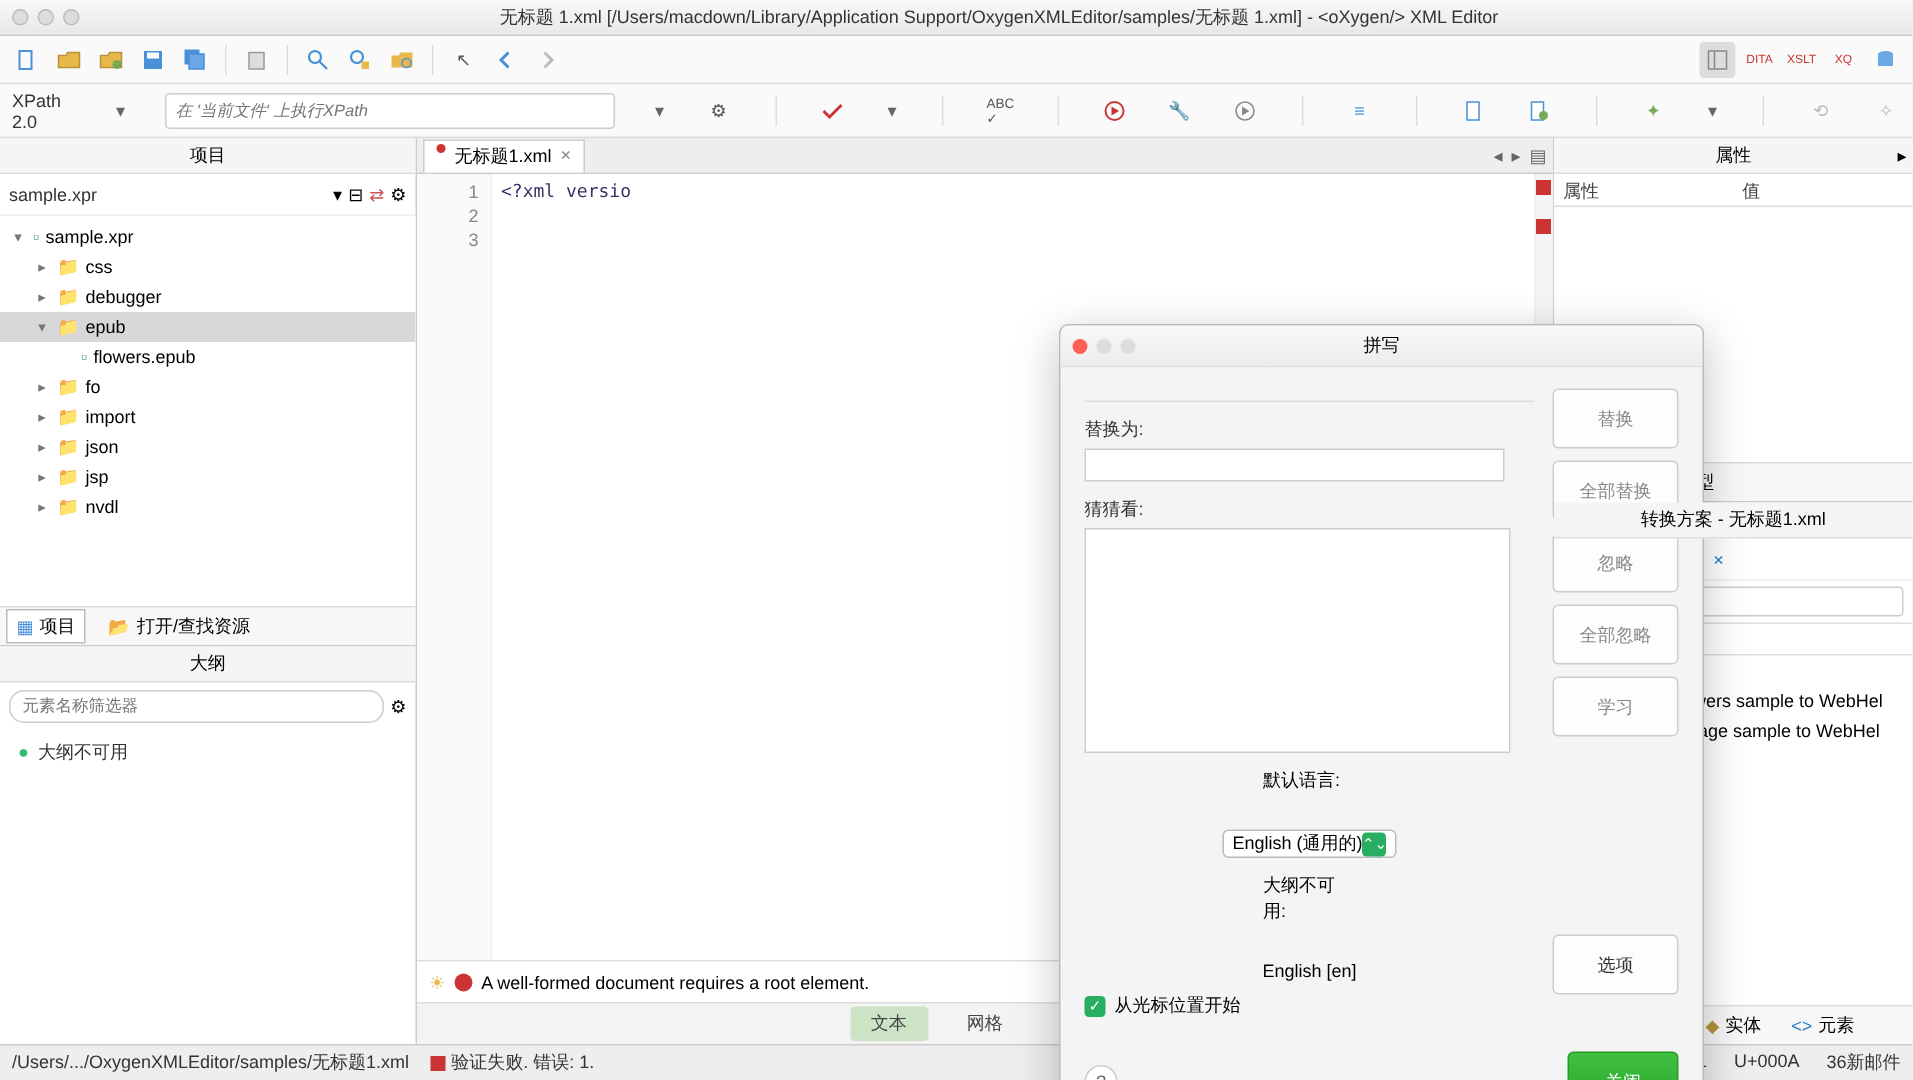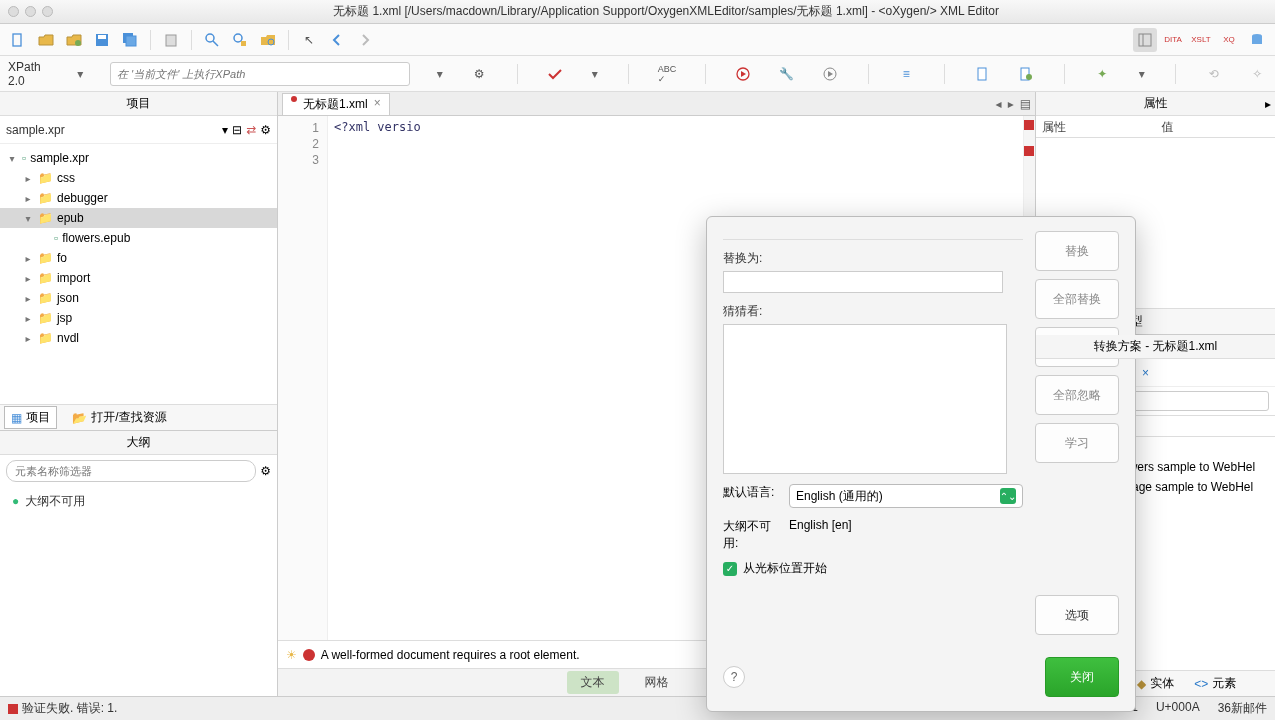--- a/index.html
+++ b/index.html
@@ -85,21 +85,21 @@
 .dlg-body{padding:14px 16px 12px;display:flex;gap:12px;}
 .dlg-left{flex:1;}
 .dlg-right{width:84px;display:flex;flex-direction:column;gap:8px;}
 .dlg-btn{height:40px;border:1px solid #ccc;border-radius:4px;background:#fdfdfd;color:#888;font-size:12px;}
 .dlg-btn.enabled{color:#333;}
 .dlg-btn.primary{background:linear-gradient(#3fbf3f,#2aa52a);color:#fff;border-color:#279b27;}
 .dlg-label{font-size:12px;color:#333;margin:10px 0 4px;}
 .dlg-msg{font-size:12px;color:#333;margin-bottom:6px;}
 .dlg-input{width:280px;height:22px;border:1px solid #ccc;background:#fff;}
 .dlg-list{width:284px;height:150px;border:1px solid #ccc;background:#fff;}
-.dlg-row{display:flex;align-items:flex-start;gap:4px;margin-top:10px;}
+.dlg-row{display:flex;align-items:center;gap:24px;margin-top:10px;flex-direction:column;}
 .dlg-select{flex:1;height:24px;border:1px solid #bbb;border-radius:4px;background:#fff;padding:0 6px;display:flex;align-items:center;justify-content:space-between;}
 .dlg-select .arrow{width:16px;height:16px;background:#27ae60;border-radius:3px;color:#fff;display:flex;align-items:center;justify-content:center;font-size:10px;}
 .dlg-check{display:flex;align-items:center;gap:6px;margin-top:8px;}
 .dlg-check .box{width:14px;height:14px;border-radius:3px;background:#27ae60;color:#fff;display:flex;align-items:center;justify-content:center;font-size:10px;}
 .dlg-foot{display:flex;align-items:center;padding:10px 16px 14px;gap:8px;}
 .help-btn{width:22px;height:22px;border:1px solid #ccc;border-radius:50%;background:#fff;display:flex;align-items:center;justify-content:center;color:#666;}
 svg{display:block;}
 .ic{width:16px;height:16px;}
 </style>
 </head>
@@ -370,20 +370,28 @@
       <span class="err-dot"></span>
       <span>A well-formed document requires a root element.</span>
     </div>
     <div class="view-tabs">
       <div class="vt active">文本</div>
       <div class="vt">网格</div>
       <div class="vt">作者</div>
     </div>
 
     <div class="dialog">
+      <div class="dlg-title">
+        <div class="dlg-traffic">
+          <div class="r"></div>
+          <div class="g"></div>
+          <div class="g"></div>
+        </div>
+        <span>拼写</span>
+      </div>
       <div class="dlg-body">
         <div class="dlg-left">
           <hr style="border:none;border-top:1px solid #ddd;margin:8px 0 0;">
           <div class="dlg-label">替换为:</div>
           <input class="dlg-input" style="">
           <div class="dlg-label">猜猜看:</div>
           <div class="dlg-list"></div>
           <div class="dlg-row">
             <span style="width:62px;">默认语言:</span>
             <div class="dlg-select">
@@ -492,20 +500,21 @@
         <div class="attr-tab">
             <span style="color:#2b7ac9">&lt;&gt;</span>
             <span>元素</span>
           </div>
       </div>
     </div>
   </div>
 </div>
 
 <div class="statusbar">
+  <span class="sb-item">/Users/.../OxygenXMLEditor/samples/无标题1.xml</span>
   <span class="err-sb">
       <span class="err-sq"></span>
       <span>验证失败. 错误: 1.</span>
     </span>
   <div class="right">
     <span class="sb-item">2 : 1</span>
     <span class="sb-item">U+000A</span>
     <span class="sb-item mail">36新邮件</span>
   </div>
 </div>

